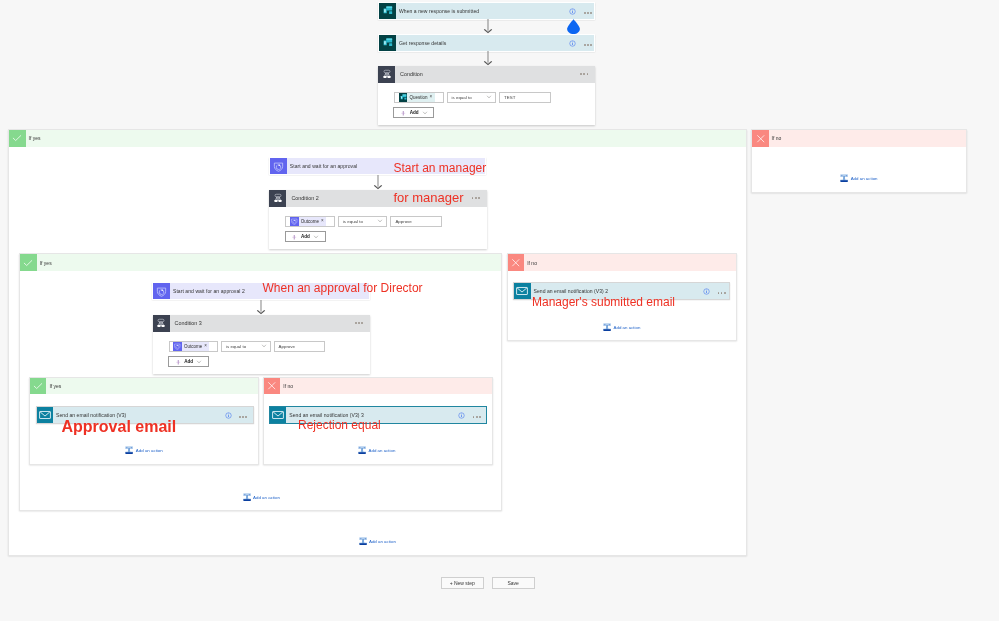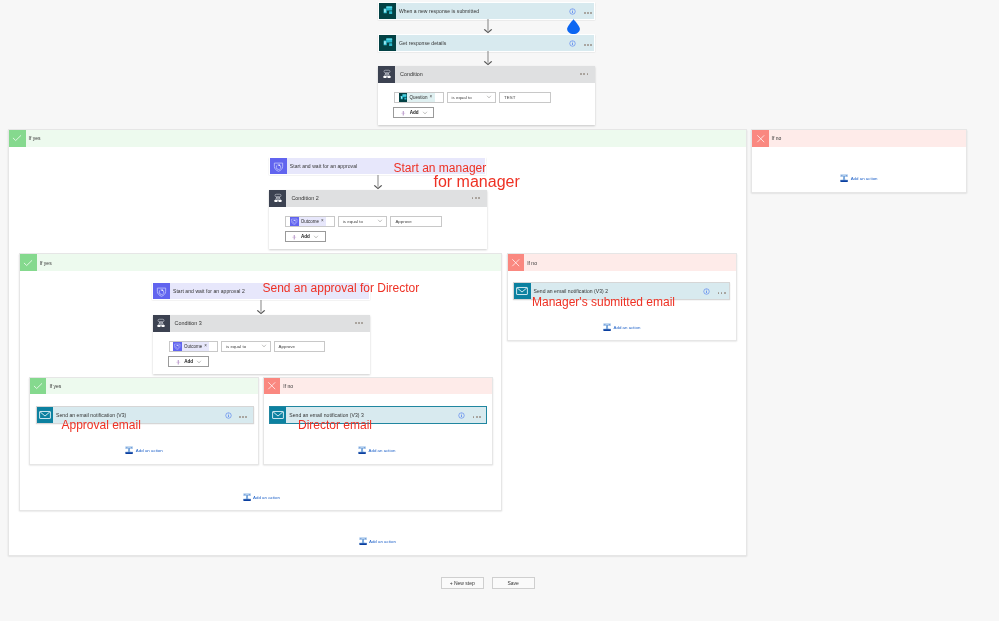--- a/index.html
+++ b/index.html
@@ -521,20 +521,20 @@
 </div>
 
 <div class="addact" style="left:358.6px;top:537.3px;">
   <svg width="8.2" height="8.2" viewBox="0 0 32 32" style="display:block;flex:0 0 auto">
       <use href="#i-addaction"></use>
     </svg>
   <span>Add an action</span>
 </div>
 
 <div class="anno" style="left:393.5px;top:161px;font-size:12px;">Start an manager</div>
-<div class="anno" style="left:393.5px;top:173px;font-size:16px;margin-left:40px;">for manager</div>
-<div class="anno" style="left:262.5px;top:281px;font-size:12px;">Send an approval for Director</div>
+<div class="anno" style="left:393.5px;top:190px;font-size:13px;">for manager</div>
+<div class="anno" style="left:262.5px;top:281px;font-size:12px;">When an approval for Director</div>
 <div class="anno" style="left:532px;top:295px;font-size:12px;">Manager's submitted email</div>
-<div class="anno" style="left:61.5px;top:418px;font-size:12px;">Approval email</div>
-<div class="anno" style="left:298px;top:418px;font-size:12px;">Director email</div>
+<div class="anno" style="left:61.5px;top:418px;font-size:16px;font-weight:bold;">Approval email</div>
+<div class="anno" style="left:298px;top:418px;font-size:12px;">Rejection equal</div>
 
 <div class="btn" style="left:441px;top:577px;width:42.5px;height:12.2px;">+ New step</div>
 <div class="btn" style="left:491.7px;top:577px;width:43px;height:12.2px;">Save</div>
 
 </body></html>

